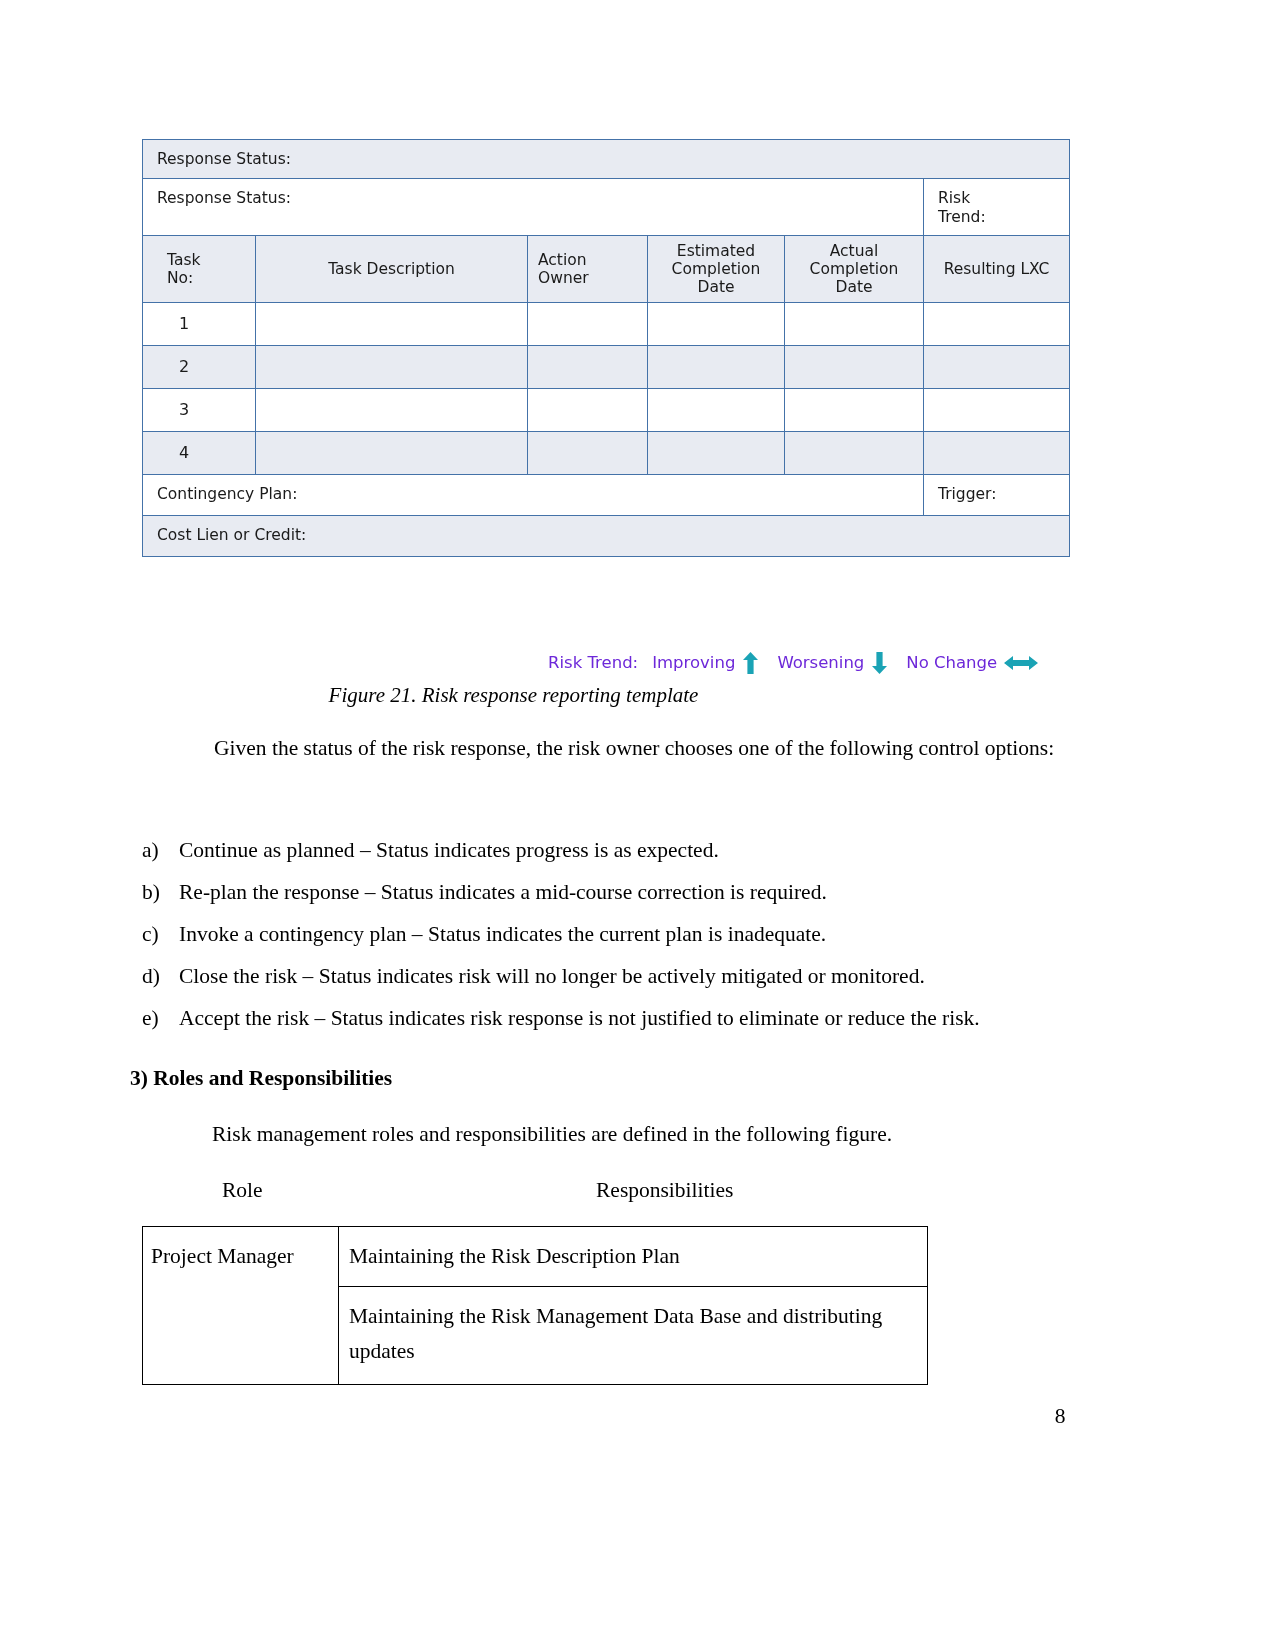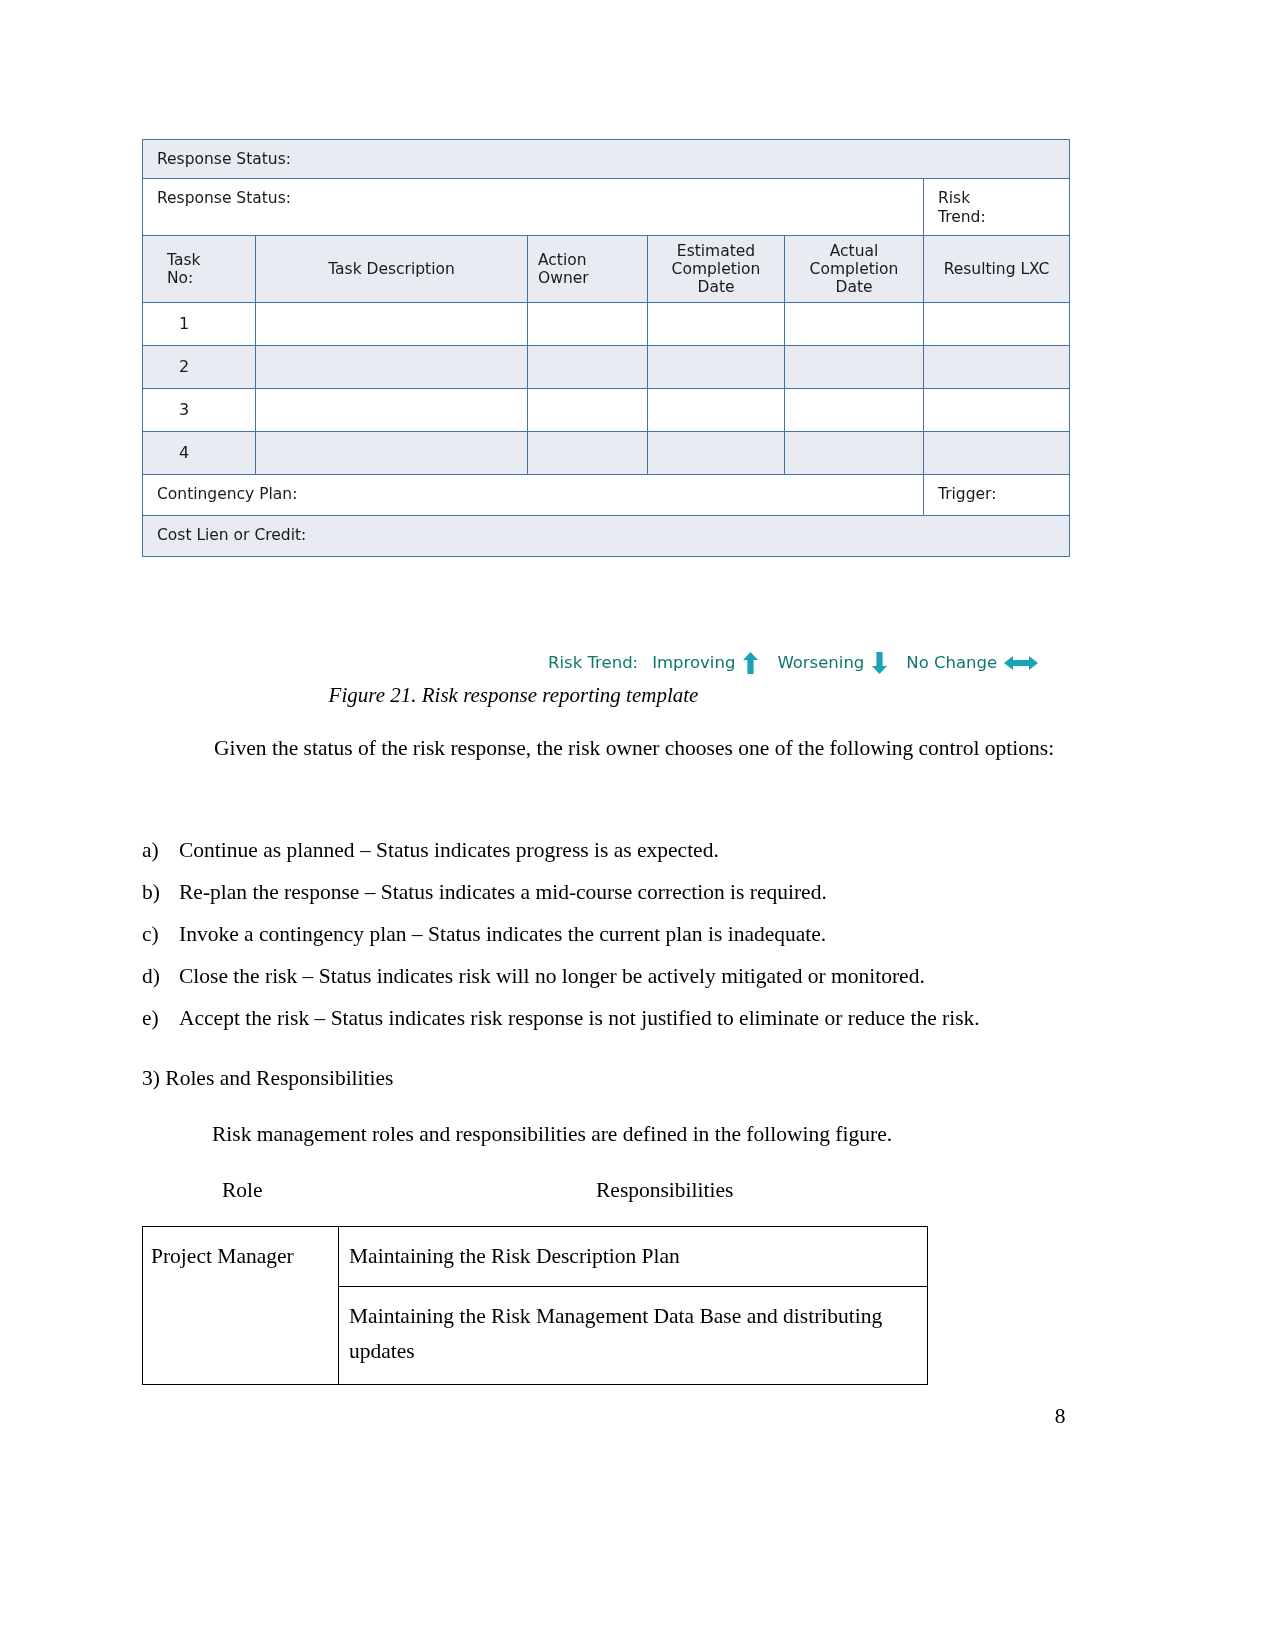--- a/index.html
+++ b/index.html
@@ -89,21 +89,21 @@
   .rt-contbar { position: relative; height: 40px; }
   .rt-cont-left { position: absolute; left: 14px; top: 10px; }
 
   
   .legend {
     position: absolute;
     left: 548px;
     top: 651px;
     font-family: "DejaVu Sans", sans-serif;
     font-size: 16.5px;
-    color: #0f766e;
+    color: #6d28d9;
     display: flex;
     align-items: center;
     white-space: nowrap;
   }
   .legend .lg-label { margin-right: 14px; }
   .legend .lg-item { margin-right: 7px; }
   .legend .lg-icon {
     display: inline-flex;
     align-items: center;
     margin-right: 18px;
@@ -146,24 +146,24 @@
     margin-bottom: 17px;
   }
   .opt-marker {
     width: 37px;
     flex: 0 0 37px;
   }
   .opt-text { flex: 1; }
 
   .section-head {
     position: absolute;
-    left: 142px;
+    left: 130px;
     top: 1066px;
     font-size: 21.5px;
-    font-weight: normal;
+    font-weight: bold;
   }
 
   #para-roles { top: 1117px; }
   #para-roles .indent { display: inline-block; width: 70px; }
 
   .rr-headrow {
     position: absolute;
     left: 142px;
     top: 1178px;
     width: 866px;

